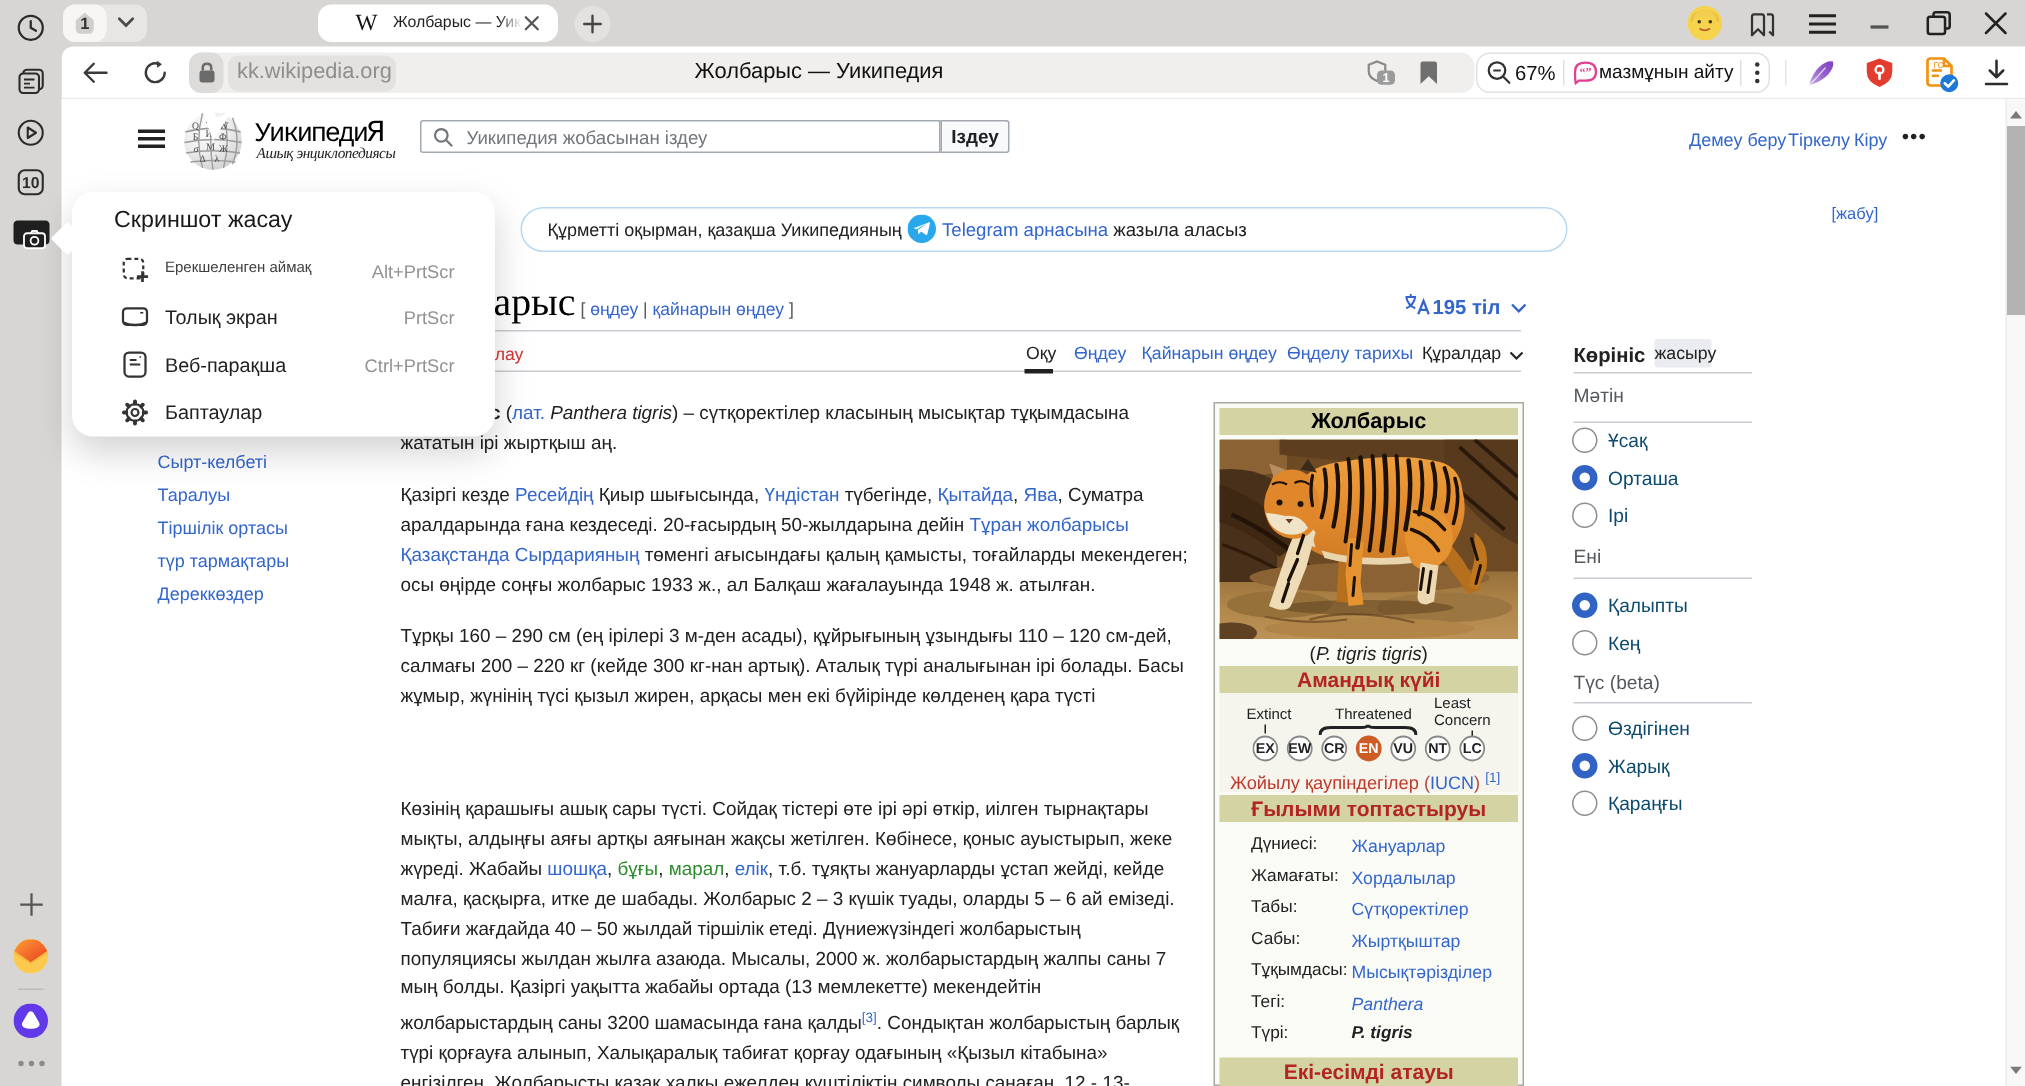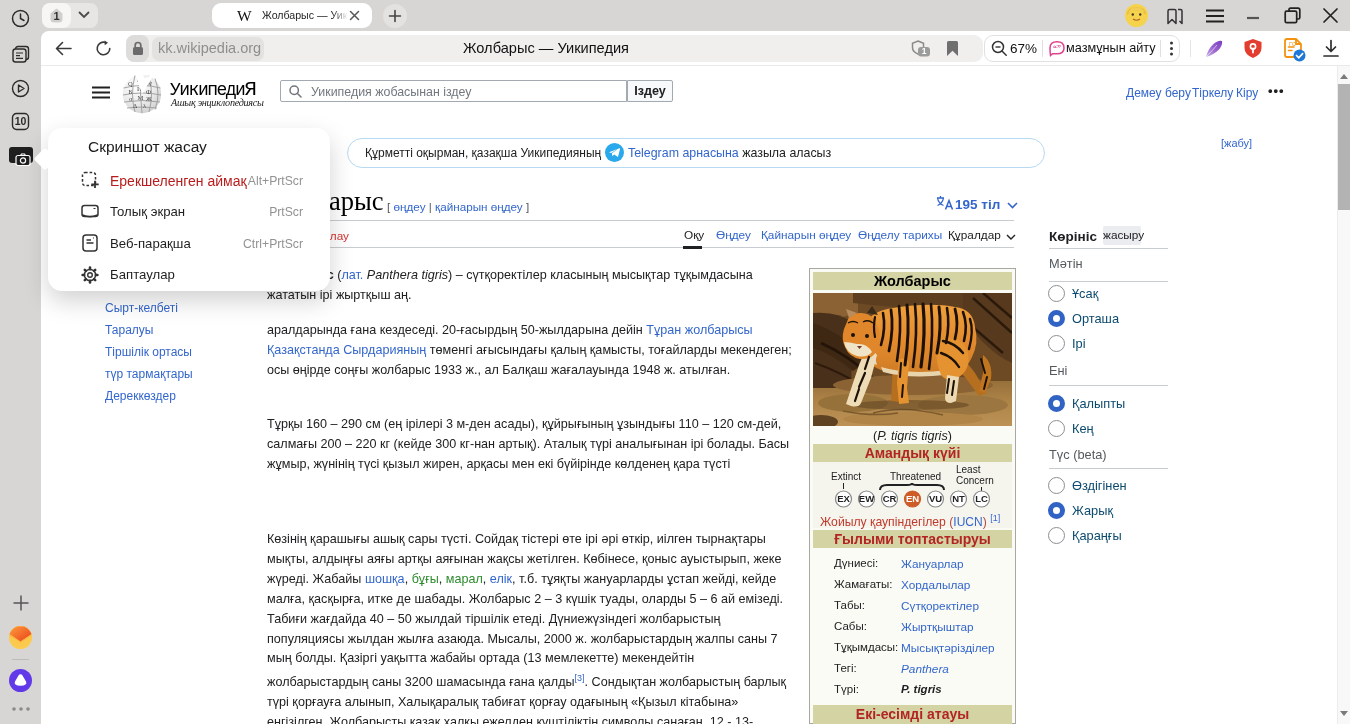--- a/index.html
+++ b/index.html
@@ -299,20 +299,21 @@
 <a class="navlink" style="left:64px;top:257px">Таралуы</a>
 <a class="navlink" style="left:64px;top:279px">Тіршілік ортасы</a>
 <a class="navlink" style="left:64px;top:301px">түр тармақтары</a>
 <a class="navlink" style="left:64px;top:323px">Дереккөздер</a>
 
 <div class="p" style="top:200px">
 <div><b>Жолбарыс</b> (<span class="blue">лат.</span> <i>Panthera tigris</i>) – сүтқоректілер класының мысықтар тұқымдасына</div>
 <div>жататын ірі жыртқыш аң.</div>
 </div>
 <div class="p" style="top:255px">
+<div>Қазіргі кезде <span class="blue">Ресейдің</span> Қиыр шығысында, <span class="blue">Үндістан</span> түбегінде, <span class="blue">Қытайда</span>, <span class="blue">Ява</span>, Суматра</div>
 <div>аралдарында ғана кездеседі. 20-ғасырдың 50-жылдарына дейін <span class="blue">Тұран жолбарысы</span></div>
 <div><span class="blue">Қазақстанда Сырдарияның</span> төменгі ағысындағы қалың қамысты, тоғайларды мекендеген;</div>
 <div>осы өңірде соңғы жолбарыс 1933 ж., ал Балқаш жағалауында 1948 ж. атылған.</div>
 </div>
 <div class="p" style="top:349px">
 <div>Тұрқы 160 – 290 см (ең ірілері 3 м-ден асады), құйрығының ұзындығы 110 – 120 см-дей,</div>
 <div>салмағы 200 – 220 кг (кейде 300 кг-нан артық). Аталық түрі аналығынан ірі болады. Басы</div>
 <div>жұмыр, жүнінің түсі қызыл жирен, арқасы мен екі бүйірінде көлденең қара түсті</div>
 </div>
 <div class="p" style="top:464px">
@@ -480,26 +481,26 @@
         <path d="M0 5 L4 0 L8 5 Z" fill="#7a7a7a"></path>
       </svg>
 <div class="abs" style="left:1297px;top:18px;width:12px;height:126px;background:#b3b3b3"></div>
 <svg class="abs" style="left:1299px;top:645px" width="8" height="6" viewBox="0 0 8 6">
         <path d="M0 0 L4 5 L8 0 Z" fill="#7a7a7a"></path>
       </svg>
 </div>
 
 <div class="abs" style="left:48px;top:128px;width:282px;height:163px;background:#fff;border-radius:14px;box-shadow:0 10px 24px rgba(0,0,0,0.18)"></div>
 <div class="abs" style="left:37px;top:151px;width:16px;height:16px;background:#fff;transform:rotate(45deg);border-radius:2px"></div>
-<div class="abs" style="left:88px;top:138px;font-size:15.5px;color:#1a1a1a">Скриншот жасау</div>
+<div class="abs" style="left:76px;top:138px;font-size:15.5px;color:#1a1a1a">Скриншот жасау</div>
 <svg class="abs" style="left:80px;top:170px" width="20" height="20" viewBox="0 0 20 20">
       <rect x="2.5" y="2.5" width="13" height="13" rx="2.5" fill="none" stroke="#333" stroke-width="1.5" stroke-dasharray="2.6 2"></rect>
       <path d="M15 10.8 V18 M11.3 14.4 H18.7" stroke="#333" stroke-width="1.8"></path>
     </svg>
-<div class="abs" style="left:110px;top:173px;font-size:14px;color:#b91c1c">Ерекшеленген аймақ</div>
+<div class="abs" style="left:110px;top:173px;font-size:10px;color:#404040">Ерекшеленген аймақ</div>
 <div class="abs" style="left:236px;top:174px;width:67px;text-align:right;font-size:12.2px;color:#929292">Alt+PrtScr</div>
 <svg class="abs" style="left:80px;top:202px" width="20" height="20" viewBox="0 0 20 20">
       <rect x="2" y="3.5" width="16" height="11" rx="2.5" fill="none" stroke="#333" stroke-width="1.5"></rect>
       <path d="M2.5 13 Q10 16.5 17.5 13" fill="none" stroke="#333" stroke-width="1.5"></path>
       <path d="M13.5 6.5 H15.5" stroke="#333" stroke-width="1.1"></path>
     </svg>
 <div class="abs" style="left:110px;top:204px;font-size:13.2px;color:#1f1f1f">Толық экран</div>
 <div class="abs" style="left:236px;top:205px;width:67px;text-align:right;font-size:12.2px;color:#929292">PrtScr</div>
 <svg class="abs" style="left:80px;top:233px" width="20" height="20" viewBox="0 0 20 20">
       <rect x="3" y="2" width="14" height="16" rx="3" fill="none" stroke="#333" stroke-width="1.5"></rect>

